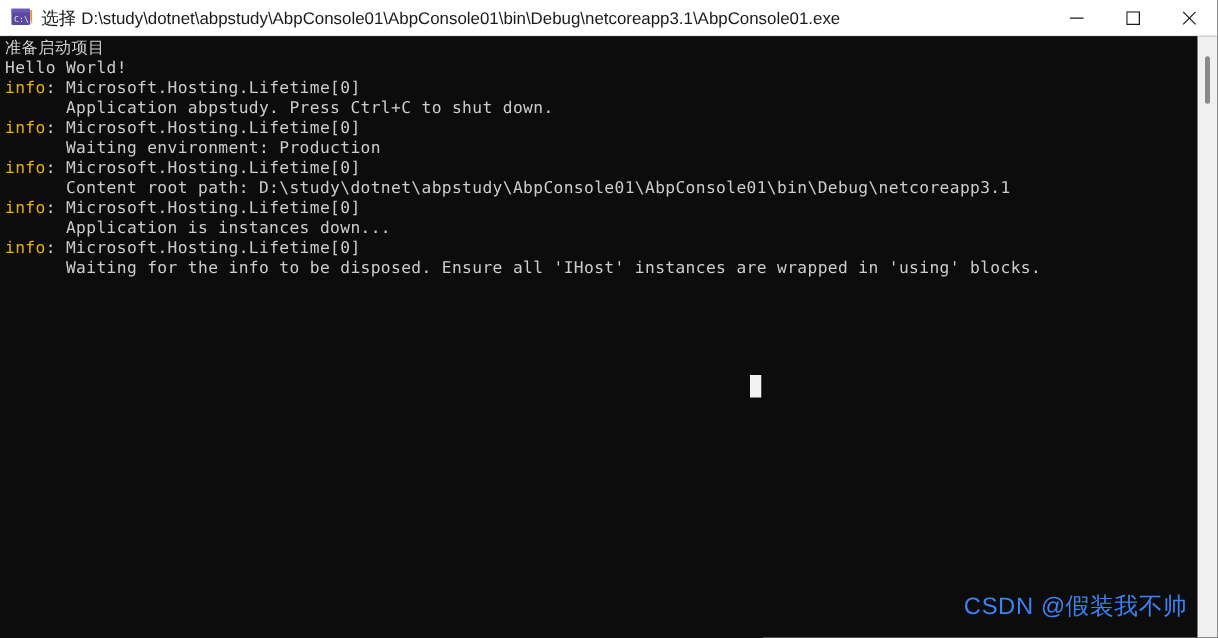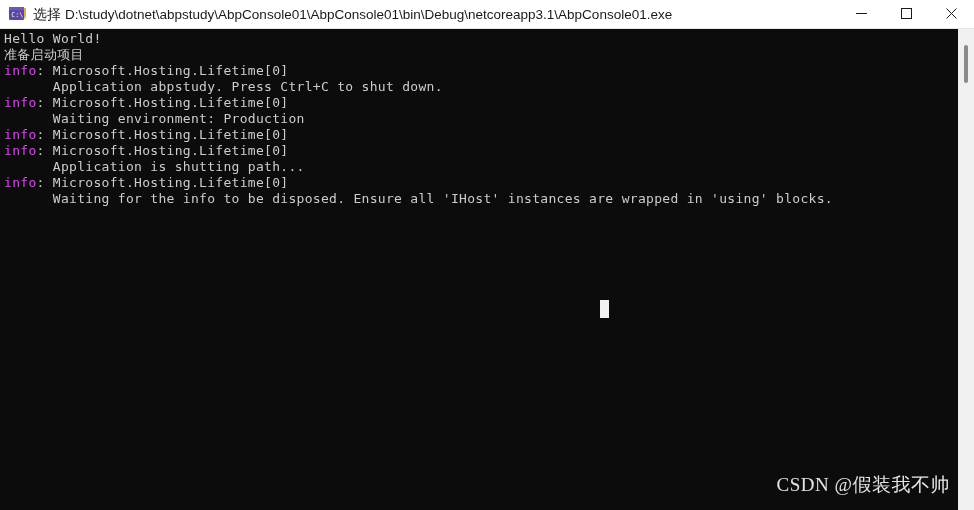--- a/index.html
+++ b/index.html
@@ -25,21 +25,21 @@
 
   
   .titlebar {
     position: absolute;
     top: 0; left: 0;
     width: 974px;
     height: 29px;
     background: #ffffff;
     border-bottom: 1px solid #e6e6e6;
     display: flex;
-    align-items: flex-end;
+    align-items: center;
     box-sizing: border-box;
   }
   .title-left {
     display: flex;
     align-items: center;
     padding-left: 9px;
     flex: 1 1 auto;
     min-width: 0;
     height: 100%;
   }
@@ -95,41 +95,41 @@
   }
   .line {
     font-family: "DejaVu Sans Mono", "Liberation Mono", monospace;
     font-size: 13px;
     line-height: 16px;
     color: #cccccc;
     white-space: pre;
     letter-spacing: 0.3px;
     height: 16px;
   }
-  .seg-green { color: #d946ef; }
+  .seg-green { color: #eab308; }
   .seg-white { color: #cccccc; }
 
   
   .block-cursor {
     position: absolute;
     left: 600px;
     top: 300px;
     width: 9px;
     height: 18px;
     background: #f2f2f2;
   }
 
   
   .watermark {
     position: absolute;
     right: 24px;
     bottom: 12px;
-    font-family: Liberation Serif, serif;
+    font-family: Liberation Sans, sans-serif;
     font-size: 19px;
-    color: #e5e5e5;
+    color: #3b82f6;
     white-space: nowrap;
     letter-spacing: 0.5px;
     margin-left: 36px;
   }
 
   
   .scrollbar {
     position: absolute;
     top: 29px;
     right: 0;
@@ -182,29 +182,30 @@
         <svg width="11" height="11" viewBox="0 0 11 11">
           <line x1="0.5" y1="0.5" x2="10.5" y2="10.5" stroke="#1a1a1a" stroke-width="1"></line>
           <line x1="10.5" y1="0.5" x2="0.5" y2="10.5" stroke="#1a1a1a" stroke-width="1"></line>
         </svg>
       </button>
     </div>
   </div>
 
   <div class="console">
     <div id="console-lines">
+        <div class="line"><span class="seg-white">准备启动项目</span></div>
         <div class="line"><span class="seg-white">Hello World!</span></div>
-        <div class="line"><span class="seg-white">准备启动项目</span></div>
         <div class="line"><span class="seg-green">info</span><span class="seg-white">: Microsoft.Hosting.Lifetime[0]</span></div>
         <div class="line"><span class="seg-white">      Application abpstudy. Press Ctrl+C to shut down.</span></div>
         <div class="line"><span class="seg-green">info</span><span class="seg-white">: Microsoft.Hosting.Lifetime[0]</span></div>
         <div class="line"><span class="seg-white">      Waiting environment: Production</span></div>
         <div class="line"><span class="seg-green">info</span><span class="seg-white">: Microsoft.Hosting.Lifetime[0]</span></div>
-        <div class="line"><span class="seg-green">info</span><span class="seg-white">: Microsoft.Hosting.Lifetime[0]</span></div>
-        <div class="line"><span class="seg-white">      Application is shutting path...</span></div>
+        <div class="line"><span class="seg-white">      Content root path: D:\study\dotnet\abpstudy\AbpConsole01\AbpConsole01\bin\Debug\netcoreapp3.1</span></div>
+        <div class="line"><span class="seg-green">info</span><span class="seg-white">: Microsoft.Hosting.Lifetime[0]</span></div>
+        <div class="line"><span class="seg-white">      Application is instances down...</span></div>
         <div class="line"><span class="seg-green">info</span><span class="seg-white">: Microsoft.Hosting.Lifetime[0]</span></div>
         <div class="line"><span class="seg-white">      Waiting for the info to be disposed. Ensure all 'IHost' instances are wrapped in 'using' blocks.</span></div>
       </div>
   </div>
 
   <div class="block-cursor" id="block-cursor" style="left: 600px; top: 300px;"></div>
 
   <div class="watermark">CSDN @假装我不帅</div>
 
   <div class="scrollbar">

